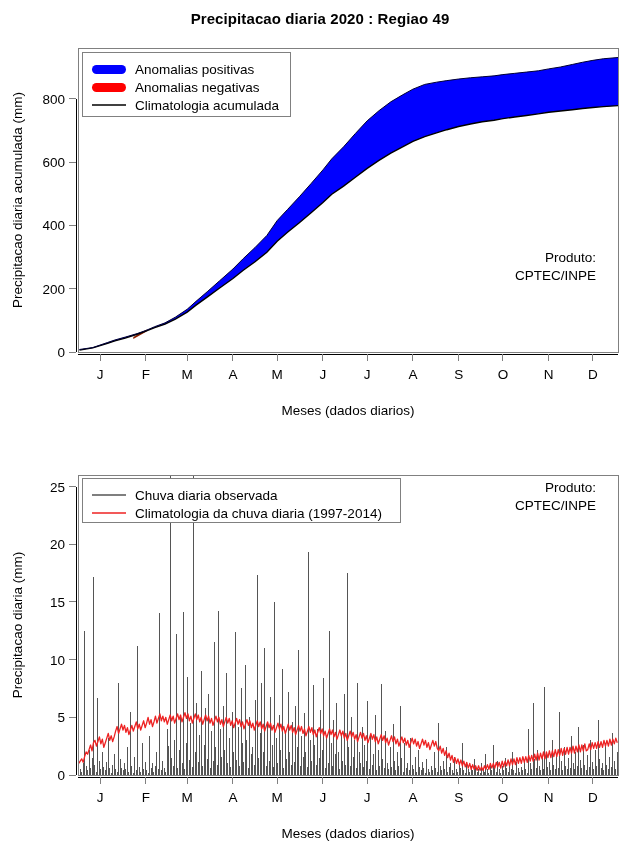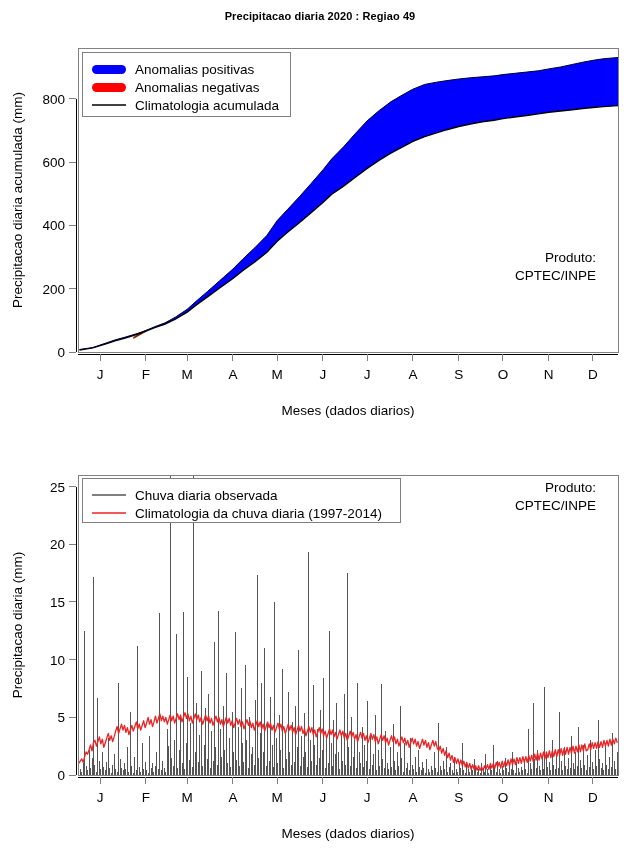--- a/index.html
+++ b/index.html
@@ -26,21 +26,21 @@
     width: 640px;
   }
   #panel-top { top: 0; height: 430px; }
   #panel-bottom { top: 430px; height: 420px; }
 
   .chart-title {
     position: absolute;
     width: 640px;
     top: 10px;
     text-align: center;
-    font-size: 11px;
+    font-size: 15px;
     font-weight: bold;
     letter-spacing: 0.1px;
   }
 
   svg { display: block; }
 
   .axis-line {
     stroke: #000000;
     stroke-width: 1;
     fill: none;

